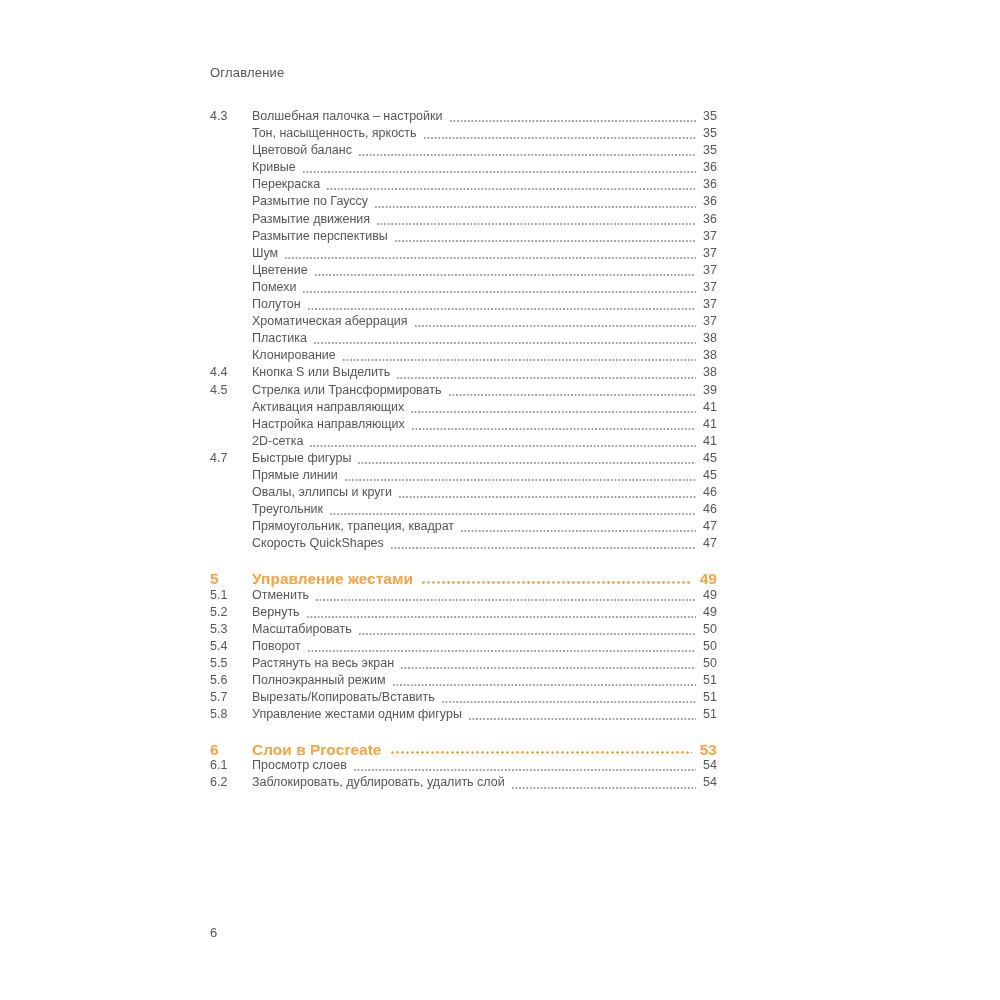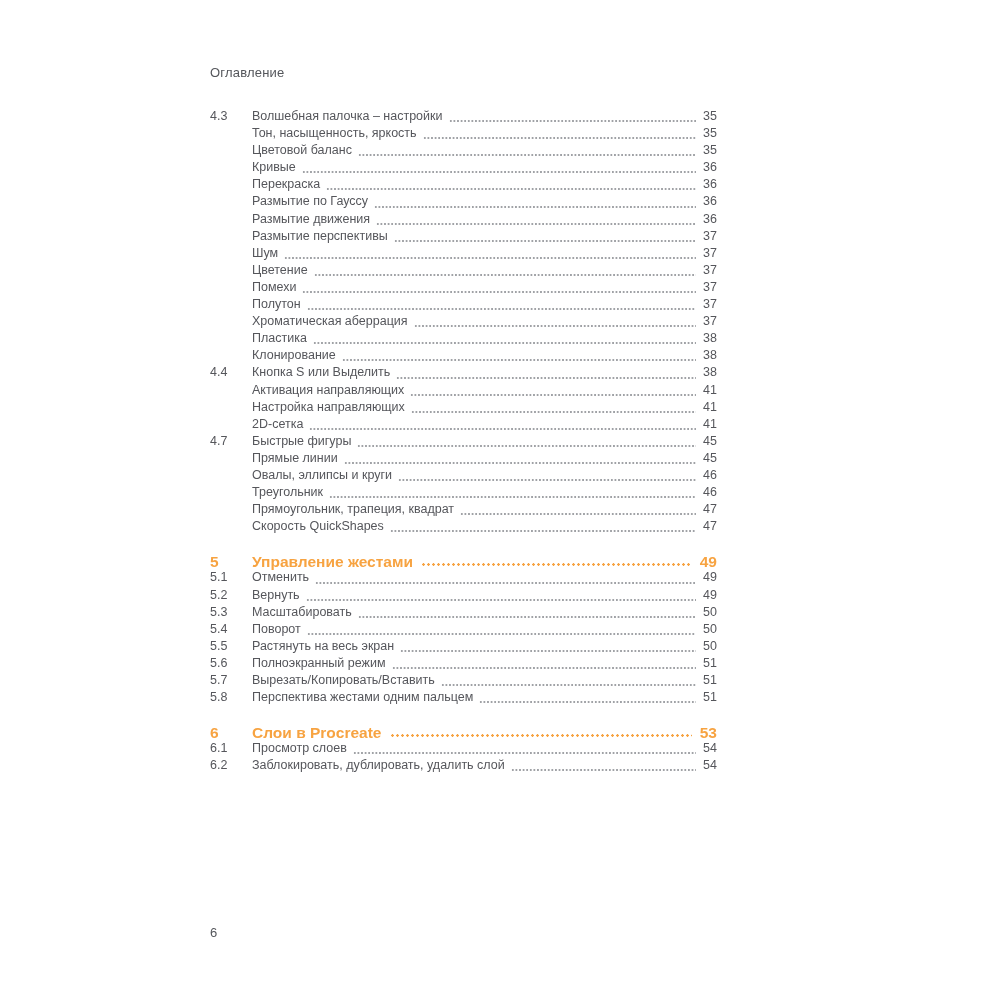--- a/index.html
+++ b/index.html
@@ -177,20 +177,26 @@
     <span class="leader"></span>
     <span class="pg">38</span>
   </div>
       <div class="toc-row">
     <span class="num">4.4</span>
     <span class="title">Кнопка S или Выделить</span>
     <span class="leader"></span>
     <span class="pg">38</span>
   </div>
       <div class="toc-row">
+    <span class="num">4.5</span>
+    <span class="title">Стрелка или Трансформировать</span>
+    <span class="leader"></span>
+    <span class="pg">39</span>
+  </div>
+      <div class="toc-row">
     <span class="num"></span>
     <span class="title">Активация направляющих</span>
     <span class="leader"></span>
     <span class="pg">41</span>
   </div>
       <div class="toc-row">
     <span class="num"></span>
     <span class="title">Настройка направляющих</span>
     <span class="leader"></span>
     <span class="pg">41</span>
@@ -280,21 +286,21 @@
     <span class="pg">51</span>
   </div>
       <div class="toc-row">
     <span class="num">5.7</span>
     <span class="title">Вырезать/Копировать/Вставить</span>
     <span class="leader"></span>
     <span class="pg">51</span>
   </div>
       <div class="toc-row">
     <span class="num">5.8</span>
-    <span class="title">Перспектива жестами одним пальцем</span>
+    <span class="title">Управление жестами одним фигуры</span>
     <span class="leader"></span>
     <span class="pg">51</span>
   </div>
       <div class="toc-row section">
     <span class="num">6</span>
     <span class="title">Слои в Procreate</span>
     <span class="leader"></span>
     <span class="pg">53</span>
   </div>
       <div class="toc-row">

